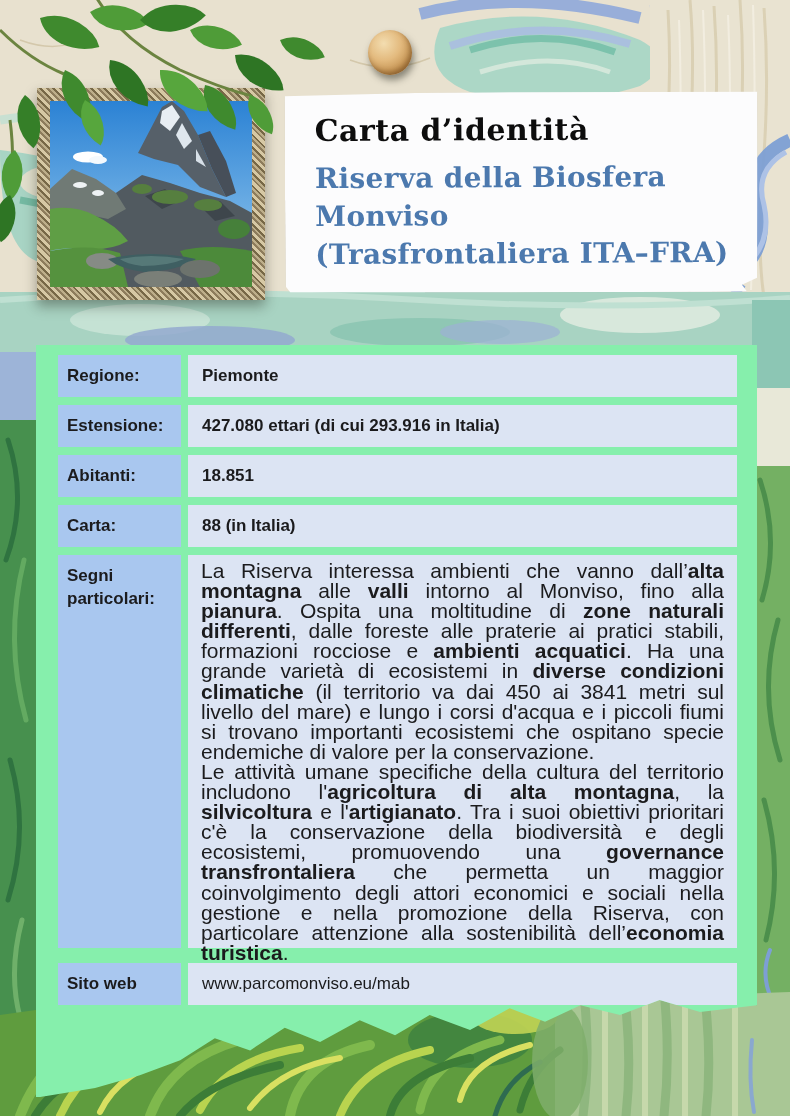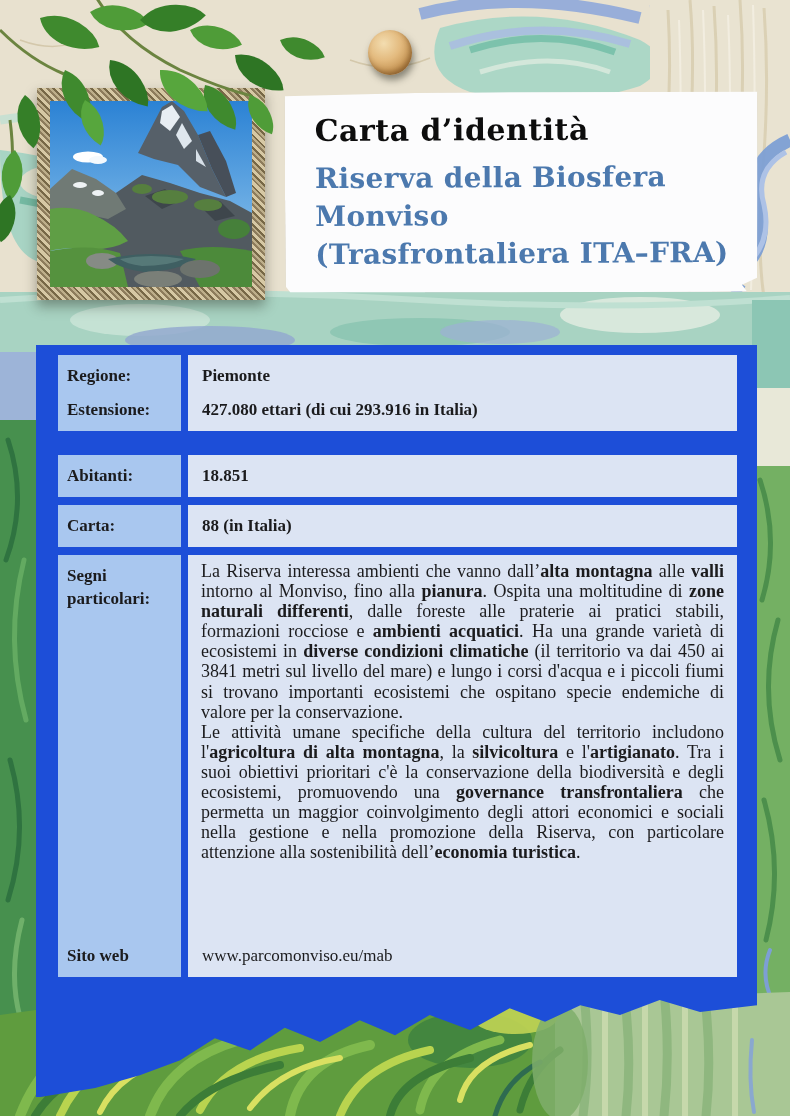--- a/index.html
+++ b/index.html
@@ -21,32 +21,32 @@
   
   .titlecard{position:absolute;left:285px;top:92px;width:473px;height:201px;z-index:2;
     background:#fcfcfd;box-shadow:0 4px 9px rgba(50,50,40,.25);transform:rotate(-.3deg);
     clip-path:polygon(0 1.5%,32% 0,100% .5%,99.7% 93%,96.5% 96.5%,97.6% 100%,30% 99.4%,1% 99%,0 96%);}
   .titlecard h1{margin:20px 0 0 30px;font-family:"DejaVu Serif","Liberation Serif",serif;
     font-weight:800;font-size:30px;letter-spacing:.5px;color:#0d0d0d;}
   .titlecard .sub{margin:12px 0 0 30px;font-family:"DejaVu Serif","Liberation Serif",serif;
     font-weight:800;font-size:28px;line-height:38px;color:#4c79ae;letter-spacing:.3px;}
   
   .panel{position:absolute;left:36px;top:345px;width:721px;height:752px;z-index:2;
-    background:#1d4ed8;box-shadow:0 5px 10px rgba(40,45,30,.3);
+    background:#86efac;box-shadow:0 5px 10px rgba(40,45,30,.3);
     clip-path:polygon(0% 0%,100% 0%,100% 87.8%,92.1% 88.7%,86.5% 87.1%,81% 89.1%,75.5% 87.8%,
       70.6% 90%,65.7% 88.2%,60.2% 91.1%,54.6% 89.1%,49.8% 91.8%,44.9% 89.8%,39.4% 92.7%,
-      34.5% 90.8%,29.7% 93.8%,24.8% 92.2%,20% 95.1%,14.4% 97.1%,8.2% 98.8%,0.6% 100%,0% 100%);font-family:Liberation Serif, serif;}
+      34.5% 90.8%,29.7% 93.8%,24.8% 92.2%,20% 95.1%,14.4% 97.1%,8.2% 98.8%,0.6% 100%,0% 100%);}
   .trow{position:absolute;left:22px;display:flex;}
   .cell-label{width:123px;background:var(--label-cell,#a9c7ef);color:#1b1b1d;font-weight:700;
     font-size:17px;box-sizing:border-box;padding-left:9px;display:flex;align-items:center;}
   .cell-value{width:549px;margin-left:7px;background:var(--value-cell,#dce4f3);color:#1b1b1d;
     font-weight:700;font-size:17px;box-sizing:border-box;padding-left:14px;display:flex;align-items:center;}
   .h42{height:42px;}
   .segni .cell-label{align-items:flex-start;padding-top:9px;line-height:23px;display:block;}
-  .segni .cell-value{display:block;font-weight:400;font-size:18px;line-height:20.1px;
+  .segni .cell-value{display:block;font-weight:400;font-size:21px;line-height:20.1px;
     text-align:justify;padding:6px 13px 0 13px;}
   .segni .cell-value b{font-weight:700;}
   .sito .cell-value{font-weight:400;}
 </style>
 </head>
 <body>
 
 <div class="stage">
 
   <svg class="bg" viewBox="0 0 790 1116" preserveAspectRatio="none">
@@ -226,21 +226,21 @@
     </div>
   </div>
 
   <div class="panel">
 
     <div class="trow h42" style="top:10px">
       <div class="cell-label">Regione:</div>
       <div class="cell-value">Piemonte</div>
     </div>
 
-    <div class="trow h42" style="top:44px">
+    <div class="trow h42" style="top:60px">
       <div class="cell-label">Estensione:</div>
       <div class="cell-value">427.080 ettari (di cui 293.916 in Italia)</div>
     </div>
 
     <div class="trow h42" style="top:110px">
       <div class="cell-label">Abitanti:</div>
       <div class="cell-value">18.851</div>
     </div>
 
     <div class="trow h42" style="top:160px">
@@ -252,19 +252,19 @@
       <div class="cell-label" style="height:393px">
         <div>Segni</div>
         <div>particolari:</div>
       </div>
       <div class="cell-value" style="height:393px">
         <p style="margin:0"><span>La Riserva interessa ambienti che vanno dall’</span><b>alta montagna</b><span> alle </span><b>valli</b><span> intorno al Monviso, fino alla </span><b>pianura</b><span>. Ospita una moltitudine di </span><b>zone naturali differenti</b><span>, dalle foreste alle praterie ai pratici stabili, formazioni rocciose e </span><b>ambienti acquatici</b><span>. Ha una grande varietà di ecosistemi in </span><b>diverse condizioni climatiche</b><span> (il territorio va dai 450 ai 3841 metri sul livello del mare) e lungo i corsi d'acqua e i piccoli fiumi si trovano importanti ecosistemi che ospitano specie endemiche di valore per la conservazione.</span></p>
         <p style="margin:0"><span>Le attività umane specifiche della cultura del territorio includono l'</span><b>agricoltura di alta montagna</b><span>, la </span><b>silvicoltura</b><span> e l'</span><b>artigianato</b><span>. Tra i suoi obiettivi prioritari c'è la conservazione della biodiversità e degli ecosistemi, promuovendo una </span><b>governance transfrontaliera</b><span> che permetta un maggior coinvolgimento degli attori economici e sociali nella gestione e nella promozione della Riserva, con particolare attenzione alla sostenibilità dell’</span><b>economia turistica</b><span>.</span></p>
       </div>
     </div>
 
-    <div class="trow sito h42" style="top:590px">
+    <div class="trow sito h42" style="top:618px">
       <div class="cell-label">Sito web</div>
       <div class="cell-value">www.parcomonviso.eu/mab</div>
     </div>
 
   </div>
 </div>
 
 </body></html>

